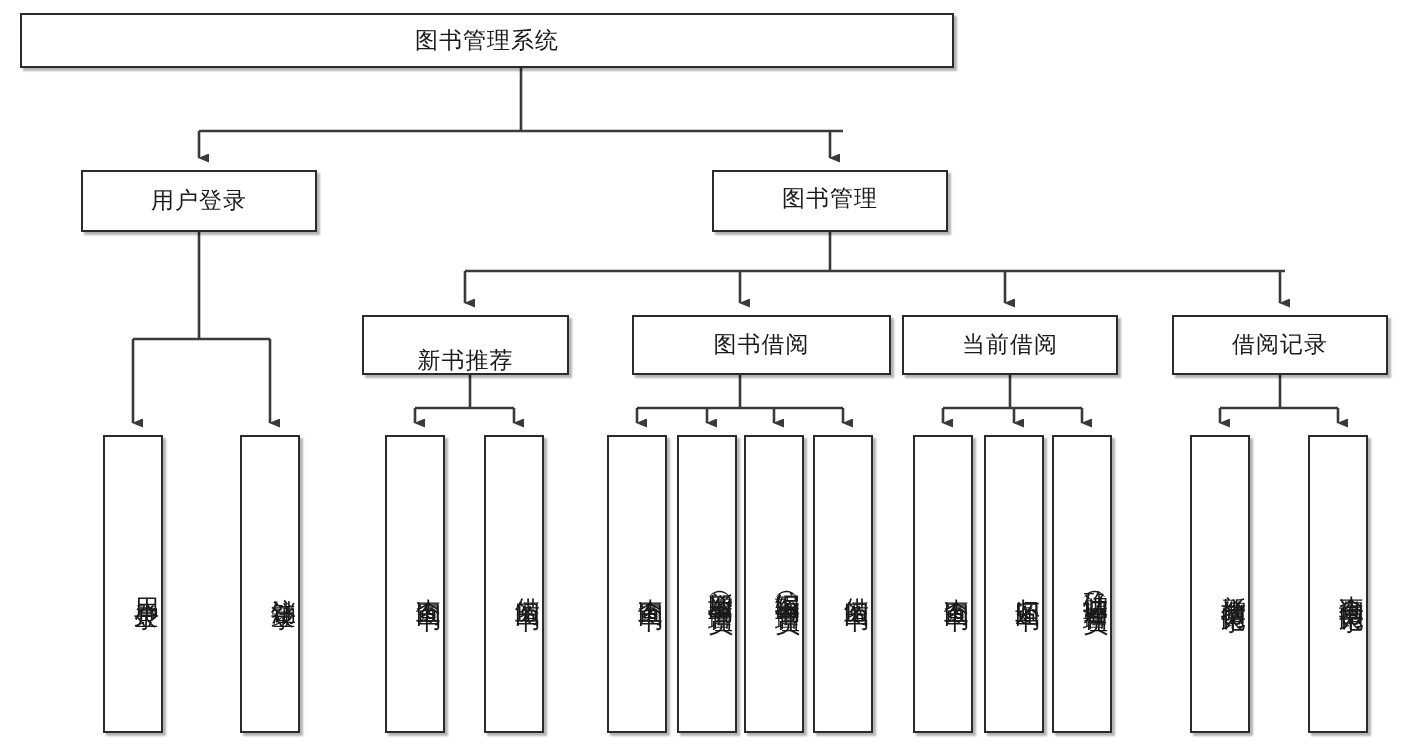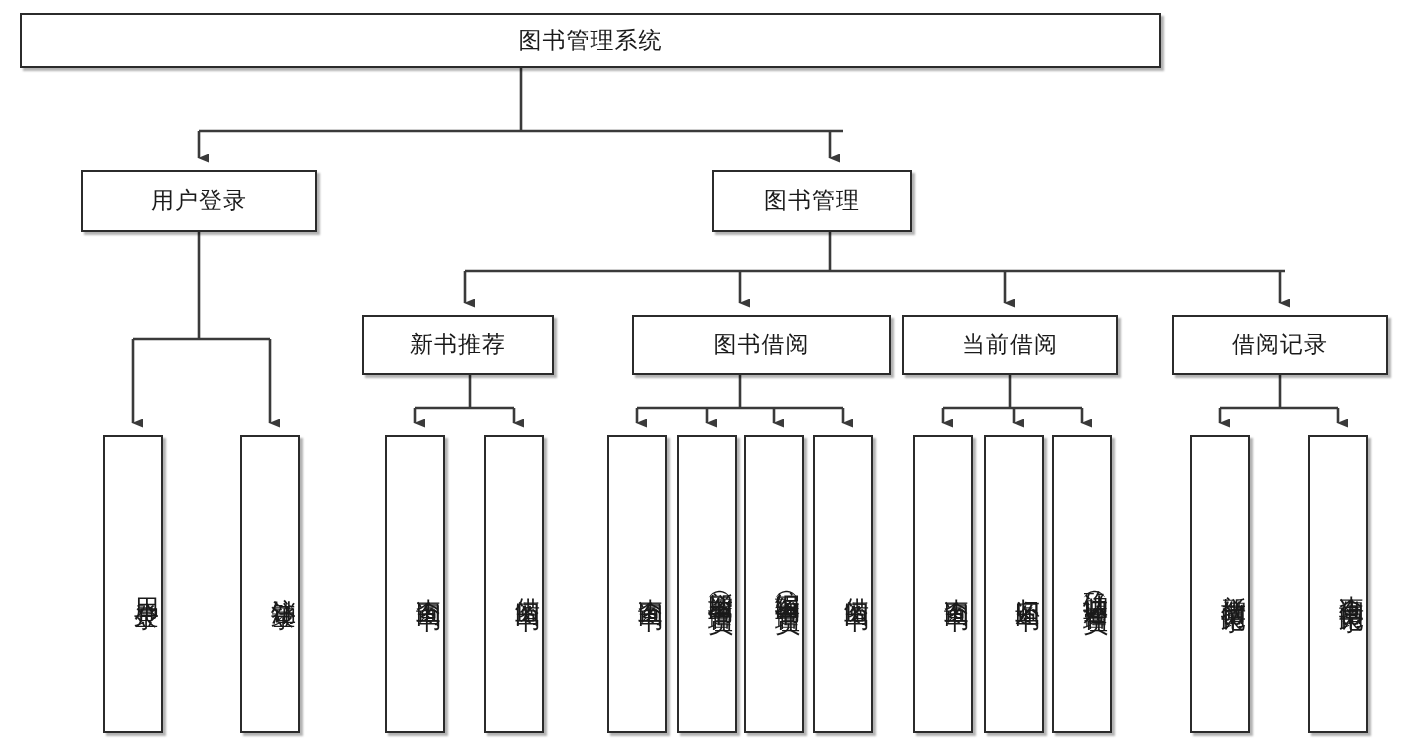--- a/index.html
+++ b/index.html
@@ -117,32 +117,32 @@
       <path d="M1014,408 L1014,423" marker-end="url(#arrowhead)"></path>
       <path d="M1082,408 L1082,423" marker-end="url(#arrowhead)"></path>
 
       <path d="M1280,375 L1280,408"></path>
       <path d="M1220,408 L1338,408"></path>
       <path d="M1220,408 L1220,423" marker-end="url(#arrowhead)"></path>
       <path d="M1338,408 L1338,423" marker-end="url(#arrowhead)"></path>
     </g>
   </svg>
 
-  <div class="node-box horiz" id="n-root" style="left: 20px; top: 13px; width: 1141px; height: 55px;">
+  <div class="node-box horiz" id="n-root" style="left: 20px; top: 13px; width: 934px; height: 55px;">
     <span>图书管理系统</span>
   </div>
 
   <div class="node-box horiz" id="n-l2-0" style="left: 81px; top: 170px; width: 236px; height: 62px;">
     <span>用户登录</span>
   </div>
-  <div class="node-box horiz" id="n-l2-1" style="left: 712px; top: 170px; width: 200px; height: 62px;">
+  <div class="node-box horiz" id="n-l2-1" style="left: 712px; top: 170px; width: 236px; height: 62px; font-family: Liberation Mono, monospace;">
     <span>图书管理</span>
   </div>
 
-  <div class="node-box horiz" id="n-l3-0" style="left: 362px; top: 315px; width: 192px; height: 60px;">
+  <div class="node-box horiz" id="n-l3-0" style="left: 362px; top: 315px; width: 207px; height: 60px; align-items: flex-end;">
     <span>新书推荐</span>
   </div>
   <div class="node-box horiz" id="n-l3-1" style="left: 632px; top: 315px; width: 259px; height: 60px;">
     <span>图书借阅</span>
   </div>
   <div class="node-box horiz" id="n-l3-2" style="left: 902px; top: 315px; width: 216px; height: 60px; text-align: right;">
     <span>当前借阅</span>
   </div>
   <div class="node-box horiz" id="n-l3-3" style="left: 1172px; top: 315px; width: 216px; height: 60px;">
     <span>借阅记录</span>

